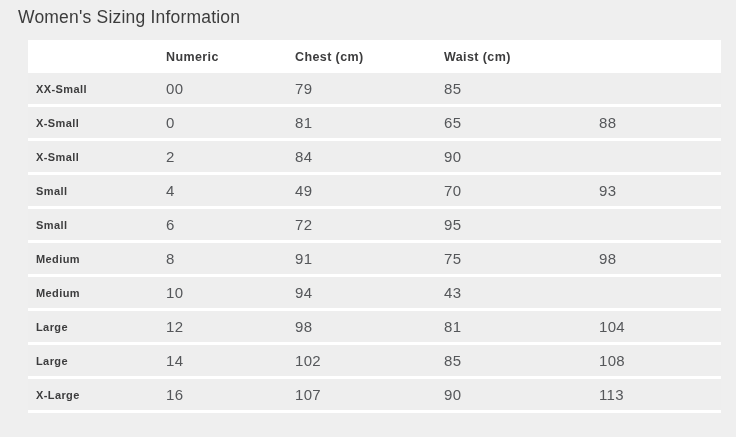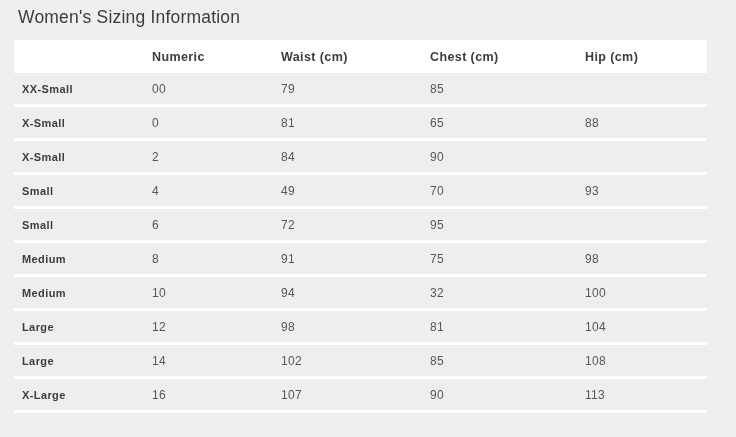--- a/index.html
+++ b/index.html
@@ -22,21 +22,21 @@
   .title {
     position: absolute;
     left: 18px; top: 7px;
     font-size: 17.5px;
     font-weight: 400;
     color: var(--title-text);
     letter-spacing: 0.2px;
   }
   .sizing-table {
     position: absolute;
-    left: 14px; top: 40px;
+    left: 28px; top: 40px;
     width: 693px;
   }
   .header-row {
     display: grid;
     grid-template-columns: 138px 129px 149px 155px 1fr;
     align-items: center;
     height: 33px;
     background: var(--header-bg);
   }
   .row {
@@ -56,38 +56,37 @@
   }
   .label-col { padding-left: 8px; }
   .label-cell {
     font-weight: 700;
     font-size: 11px;
     color: var(--label-text);
     letter-spacing: 0.4px;
     padding-left: 8px;
   }
   .value-cell {
-    font-size: 12px;
+    font-size: 15px;
     color: var(--value-text);
     letter-spacing: 0.3px;
   }
 </style>
 </head>
 <body>
 
 <div class="page">
   <h1 class="title">Women's Sizing Information</h1>
 
   <div class="sizing-table">
     <div class="header-row">
       <div class="cell header-cell label-col"></div>
       <div class="cell header-cell">Numeric</div>
+      <div class="cell header-cell">Chest (cm)</div>
       <div class="cell header-cell">Waist (cm)</div>
-      <div class="cell header-cell">Chest (cm)</div>
-      <div class="cell header-cell">Hip (cm)</div>
     </div>
     <div class="table-body">
         <div class="row">
           <div class="cell label-cell">XX-Small</div>
           <div class="cell value-cell">00</div>
           <div class="cell value-cell">79</div>
           <div class="cell value-cell">85</div>
         </div>
         <div class="row">
           <div class="cell label-cell">X-Small</div>
@@ -119,22 +118,21 @@
           <div class="cell label-cell">Medium</div>
           <div class="cell value-cell">8</div>
           <div class="cell value-cell">91</div>
           <div class="cell value-cell">75</div>
           <div class="cell value-cell">98</div>
         </div>
         <div class="row">
           <div class="cell label-cell">Medium</div>
           <div class="cell value-cell">10</div>
           <div class="cell value-cell">94</div>
-          <div class="cell value-cell">32</div>
-          <div class="cell value-cell">100</div>
+          <div class="cell value-cell">43</div>
         </div>
         <div class="row">
           <div class="cell label-cell">Large</div>
           <div class="cell value-cell">12</div>
           <div class="cell value-cell">98</div>
           <div class="cell value-cell">81</div>
           <div class="cell value-cell">104</div>
         </div>
         <div class="row">
           <div class="cell label-cell">Large</div>

